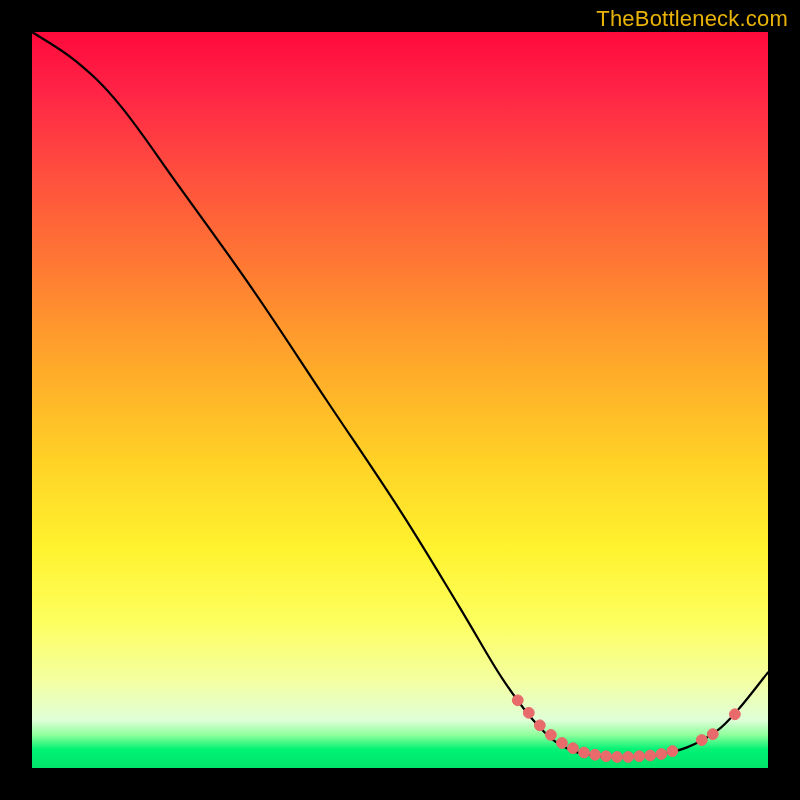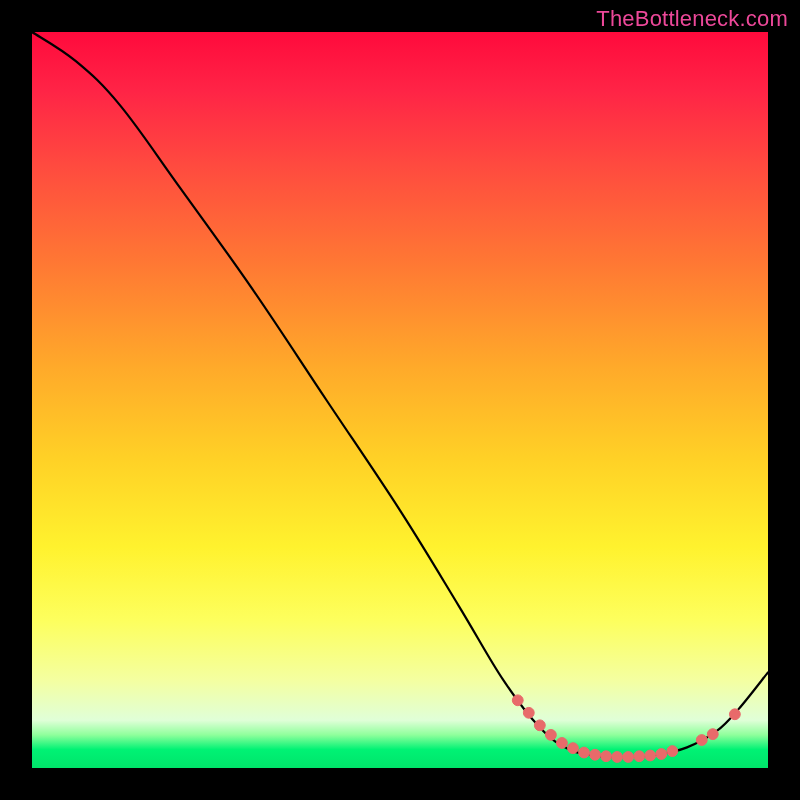--- a/index.html
+++ b/index.html
@@ -38,21 +38,21 @@
       #e0ffd8 93.5%,
       #8fff9c 95.5%,
       #00f274 97.5%,
       #00e46a 100%
     );
   }
   .watermark {
     position: absolute;
     top: 6px;
     right: 12px;
-    color: #ec4899;
+    color: #eab308;
     font-size: 22px;
     font-weight: 500;
     letter-spacing: 0.2px;
     user-select: none;
   }
   svg.chart {
     position: absolute;
     left: 0;
     top: 0;
     width: 736px;

